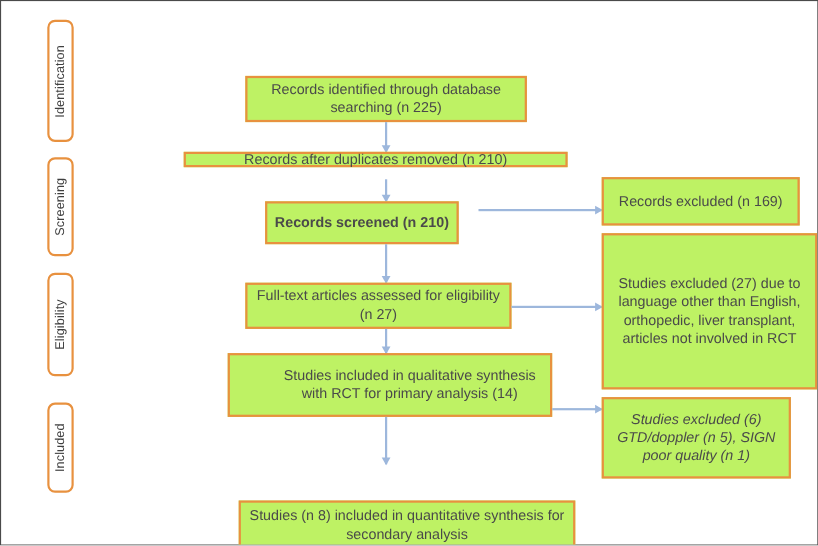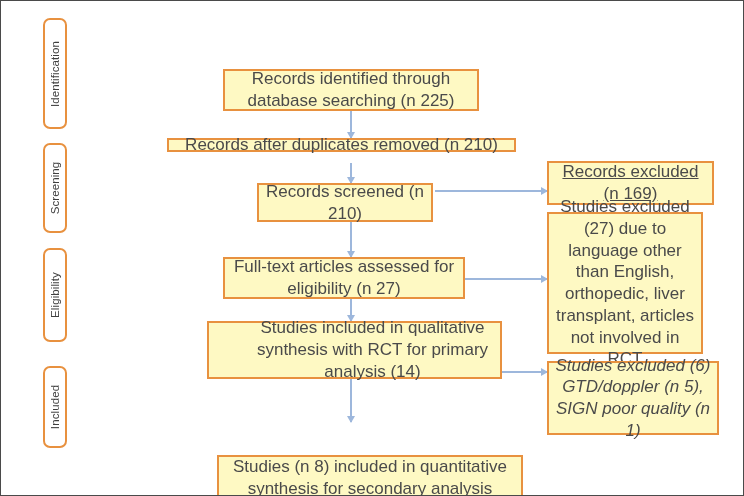--- a/index.html
+++ b/index.html
@@ -41,23 +41,23 @@
     font-size: 11.5px;
     color: #3f3f3f;
     letter-spacing: 0.1px;
   }
 
   
   .flow-box {
     position: absolute;
     box-sizing: border-box;
     border: 2px solid #E8913F;
-    background: #fef9c3;
+    background: #bef264;
     color: #4a4a4a;
-    font-size: 17px;
+    font-size: 13px;
     line-height: 1.28;
     text-align: center;
     display: flex;
     align-items: center;
     justify-content: center;
     padding: 2px 5px;
   }
   .flow-box .box-text {
     display: block;
     width: 100%;
@@ -125,21 +125,21 @@
   </div>
 
   <div class="arrow-v" style="left:349px; top:110px; height:27px;"></div>
 
   <div class="flow-box" style="left:166px; top:137px; width:349px; height:14px;">
     <span class="box-text">Records after duplicates removed (n 210)</span>
   </div>
 
   <div class="arrow-v" style="left:349px; top:162px; height:20px;"></div>
 
-  <div class="flow-box" style="left:256px; top:182px; width:176px; height:39px;">
+  <div class="flow-box" style="left:240px; top:182px; width:176px; height:39px;font-weight:bold;">
     <span class="box-text">Records screened (n 210)</span>
   </div>
 
   <div class="arrow-h" style="left:434px; top:189px; width:112px;"></div>
 
   <div class="arrow-v" style="left:349px; top:221px; height:35px;"></div>
 
   <div class="flow-box" style="left:222px; top:256px; width:242px; height:42px;">
     <span class="box-text">Full-text articles assessed for eligibility (n 27)</span>
   </div>
@@ -153,25 +153,25 @@
   </div>
 
   <div class="arrow-h" style="left:501px; top:370px; width:45px;"></div>
 
   <div class="arrow-v" style="left:349px; top:378px; height:43px;"></div>
 
   <div class="flow-box" style="left:216px; top:421px; width:306px; height:45px;margin-top:33px;">
     <span class="box-text">Studies (n 8) included in quantitative synthesis for secondary analysis</span>
   </div>
 
-  <div class="flow-box" style="left:546px; top:160px; width:167px; height:44px;text-decoration:underline;">
+  <div class="flow-box" style="left:546px; top:160px; width:180px; height:44px;">
     <span class="box-text">Records excluded (n 169)</span>
   </div>
 
-  <div class="flow-box" style="left:546px; top:211px; width:156px; height:142px;">
+  <div class="flow-box" style="left:546px; top:211px; width:196px; height:142px;">
     <span class="box-text">Studies excluded (27) due to language other than English, orthopedic, liver transplant, articles not involved in RCT</span>
   </div>
 
   <div class="flow-box" style="left:546px; top:360px; width:172px; height:74px;font-style:italic;">
     <span class="box-text">Studies excluded (6) GTD/doppler (n 5), SIGN poor quality (n 1)</span>
   </div>
 
 </div>
 
 </body></html>

